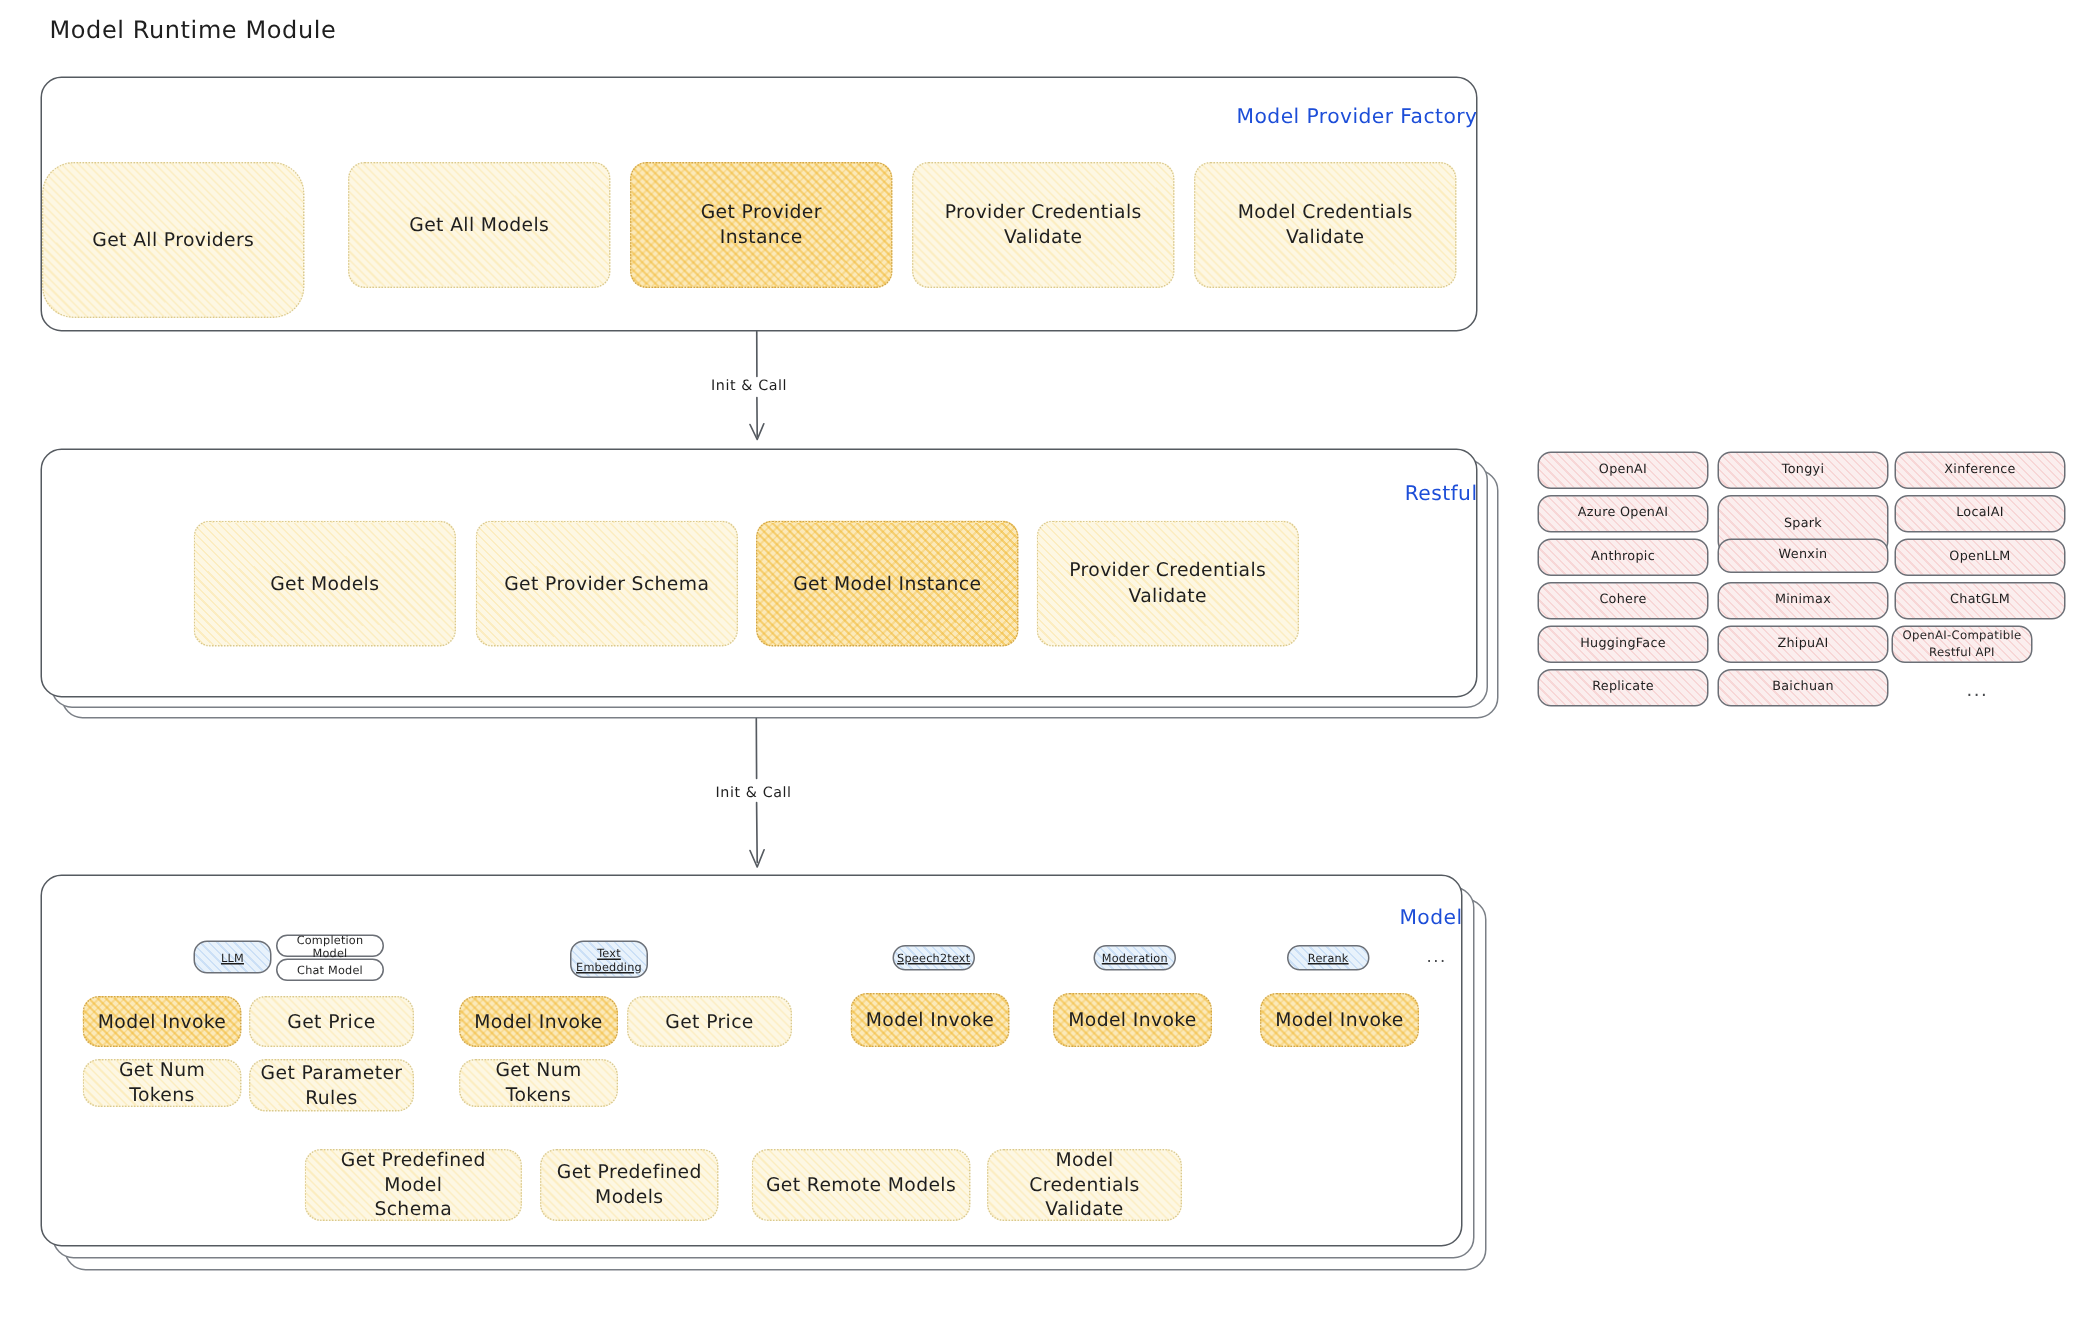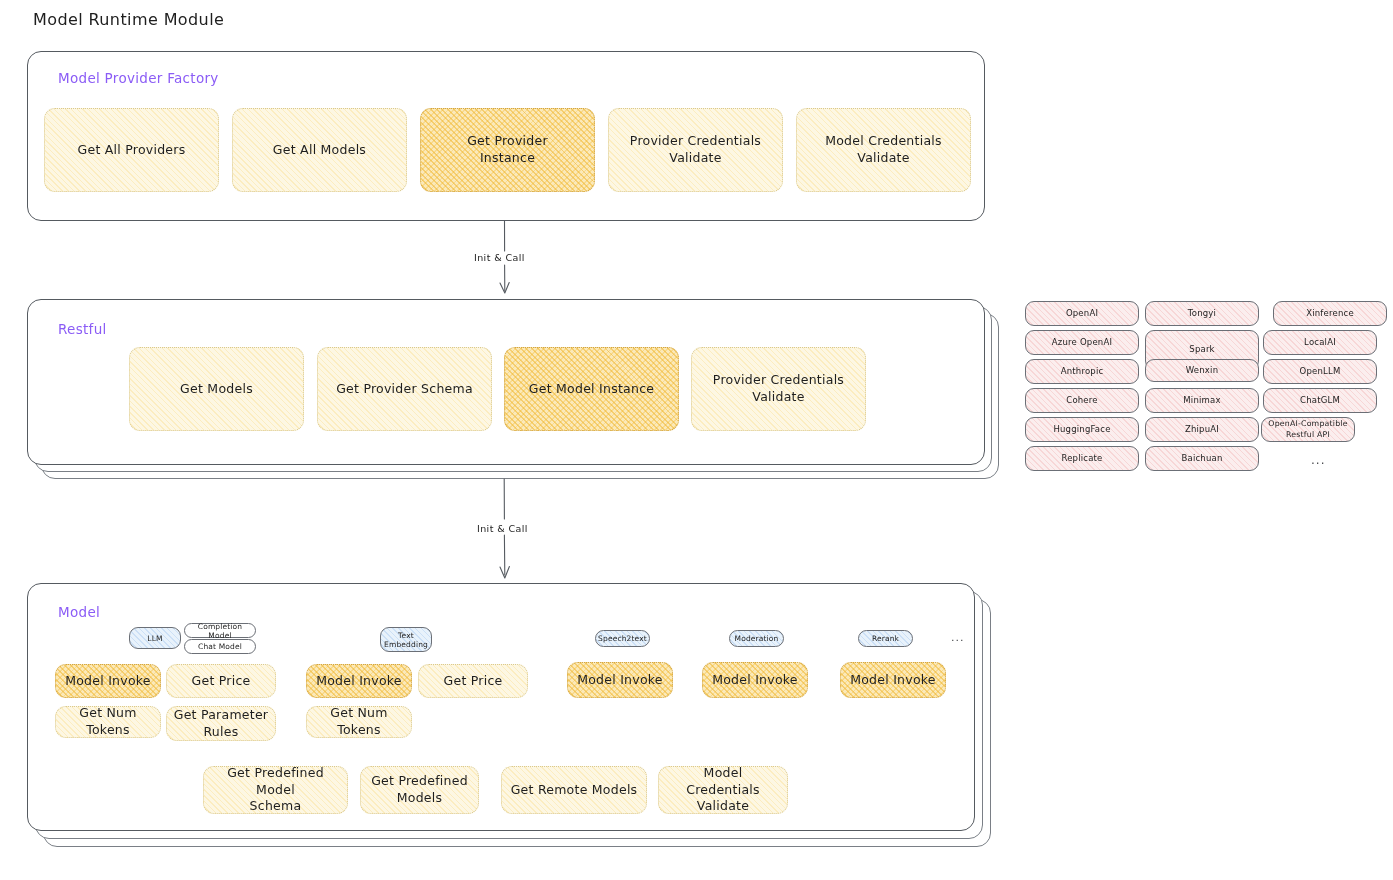--- a/index.html
+++ b/index.html
@@ -36,23 +36,23 @@
   }
   .hdr-ghost {
     position: absolute;
     border: 1.1px solid #7a7f86;
     border-radius: 14px;
     background: #ffffff;
   }
   .container-title {
     position: absolute;
     left: 0; right: 0;
-    text-align: left;
+    text-align: right;
     font-size: 13.5px;
-    color: #8b5cf6;
+    color: #1d4ed8;
     letter-spacing: .3px;
     padding-left: 31px;
   }
 
   
   .node {
     position: absolute;
     border-radius: 11px;
     display: flex;
     align-items: center;
@@ -112,20 +112,21 @@
         rgba(90,150,225,.20) 0px,
         rgba(90,150,225,.20) 1px,
         rgba(255,255,255,0) 1px,
         rgba(255,255,255,0) 4px),
       #e8f2fb;
     border: 1.1px solid #6b6f76;
     border-radius: 9px;
     font-size: 7.5px;
     line-height: 1.2;
     letter-spacing: .15px;
+    text-decoration: underline;
   }
   
   .n-white {
     background: #ffffff;
     border: 1.1px solid #6b6f76;
     border-radius: 9px;
     font-size: 7.5px;
     line-height: 1.2;
     letter-spacing: .15px;
   }
@@ -152,21 +153,21 @@
 </head>
 <body>
 
 <div id="canvas">
 
   <div class="page-title">Model Runtime Module</div>
 
   <div class="hdr-box" style="left:27px; top:51px; width:958px; height:170px;"></div>
   <div class="container-title" style="left:27px; top:70px; width:958px;">Model Provider Factory</div>
 
-  <div class="node n-pale" style="left:44px; top:108px; width:175px; height:84px;">
+  <div class="node n-pale" style="left:28px; top:108px; width:175px; height:104px;border-radius:21px;">
     <span>Get All Providers</span>
   </div>
   <div class="node n-pale" style="left:232px; top:108px; width:175px; height:84px;">
     <span>Get All Models</span>
   </div>
   <div class="node n-strong" style="left:420px; top:108px; width:175px; height:84px;">
     <span>Get Provider<br>Instance</span>
   </div>
   <div class="node n-pale" style="left:608px; top:108px; width:175px; height:84px;">
     <span>Provider Credentials<br>Validate</span>
@@ -230,21 +231,21 @@
   <div class="node n-pink" style="left:1145px; top:388px; width:114px; height:25px;">
     <span>Minimax</span>
   </div>
   <div class="node n-pink" style="left:1145px; top:417px; width:114px; height:25px;">
     <span>ZhipuAI</span>
   </div>
   <div class="node n-pink" style="left:1145px; top:446px; width:114px; height:25px;">
     <span>Baichuan</span>
   </div>
 
-  <div class="node n-pink" style="left:1263px; top:301px; width:114px; height:25px;margin-left:10px;">
+  <div class="node n-pink" style="left:1263px; top:301px; width:114px; height:25px;">
     <span>Xinference</span>
   </div>
   <div class="node n-pink" style="left:1263px; top:330px; width:114px; height:25px;">
     <span>LocalAI</span>
   </div>
   <div class="node n-pink" style="left:1263px; top:359px; width:114px; height:25px;">
     <span>OpenLLM</span>
   </div>
   <div class="node n-pink" style="left:1263px; top:388px; width:114px; height:25px;">
     <span>ChatGLM</span>

